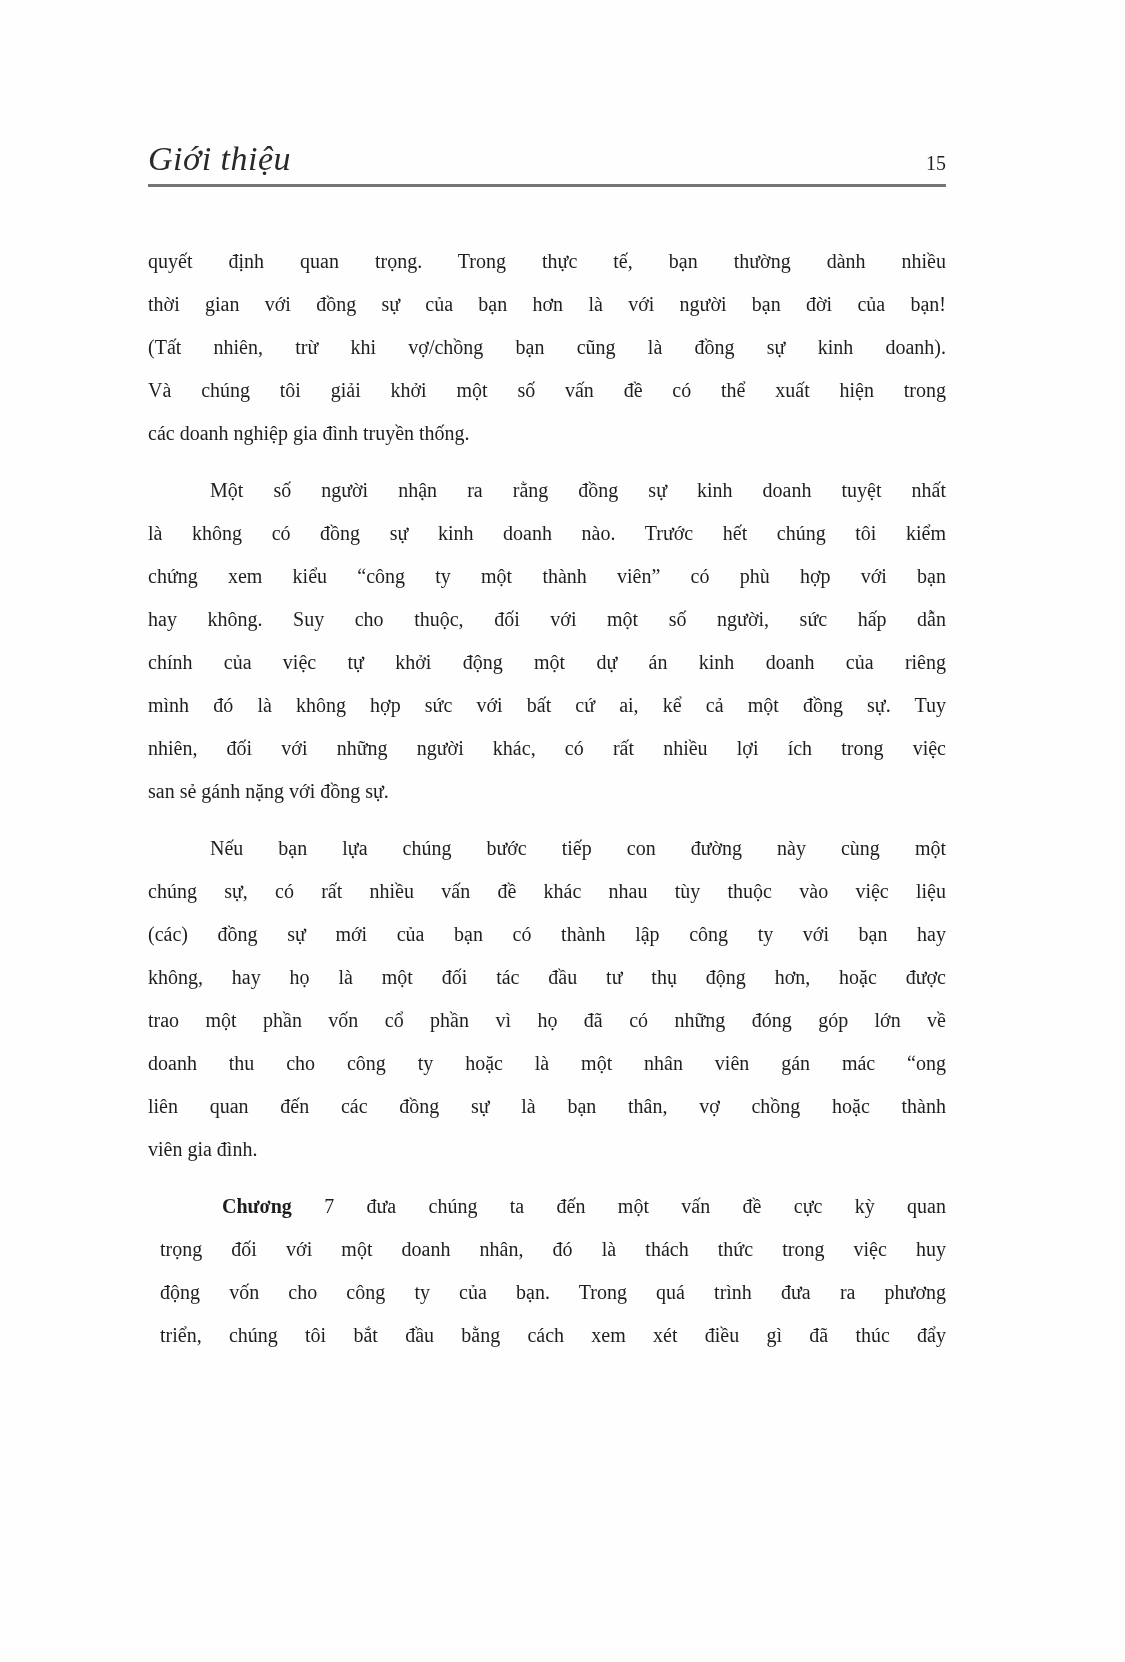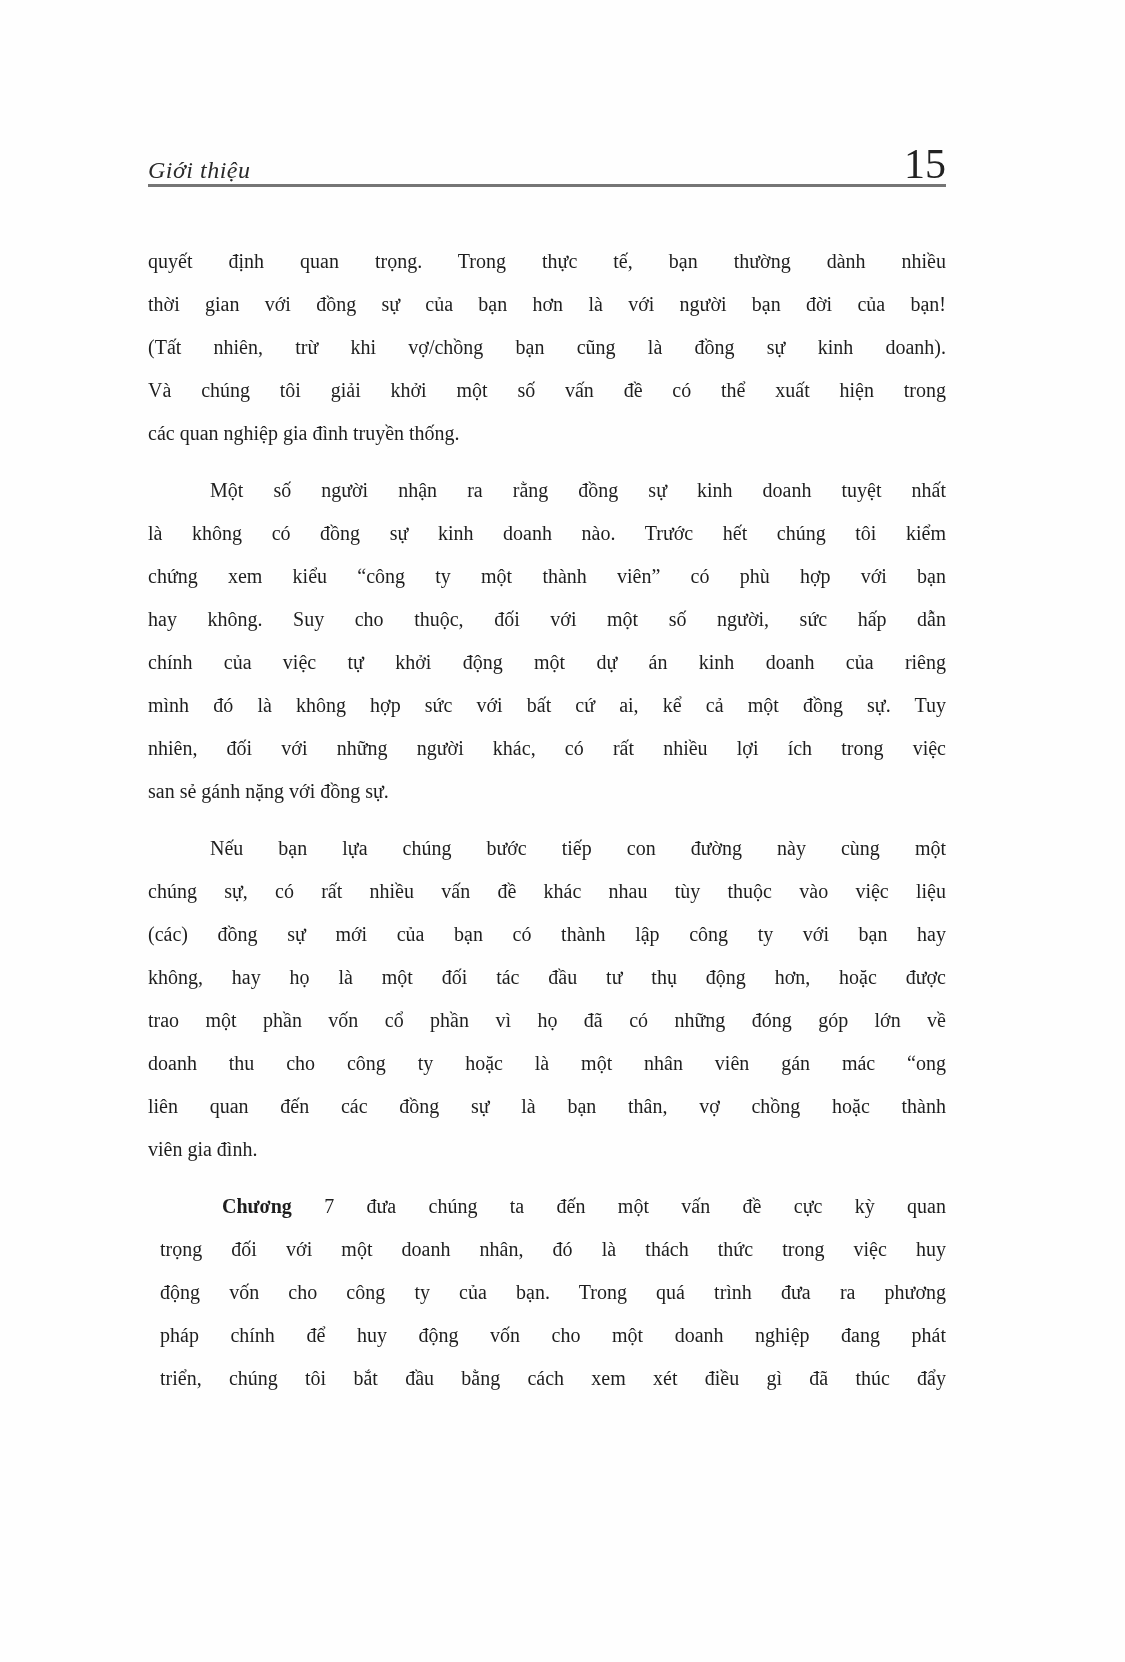--- a/index.html
+++ b/index.html
@@ -20,26 +20,26 @@
     position: absolute;
     top: 140px;
     left: 148px;
     width: 798px;
     display: flex;
     justify-content: space-between;
     align-items: baseline;
   }
   .running-title {
     font-style: italic;
-    font-size: 24px;
+    font-size: 34px;
     letter-spacing: 0.5px;
     color: #2a2a2a;
   }
   .page-num {
-    font-size: 42px;
+    font-size: 20px;
     color: #222222;
   }
   .header-rule {
     position: absolute;
     top: 184px;
     left: 148px;
     width: 798px;
     height: 3px;
     background: #757575;
   }
@@ -83,21 +83,21 @@
   </div>
 
   <div class="header-rule"></div>
 
   <div class="body-text" id="body-text">
       <div class="paragraph">
         <div class="line">quyết định quan trọng. Trong thực tế, bạn thường dành nhiều</div>
         <div class="line">thời gian với đồng sự của bạn hơn là với người bạn đời của bạn!</div>
         <div class="line">(Tất nhiên, trừ khi vợ/chồng bạn cũng là đồng sự kinh doanh).</div>
         <div class="line">Và chúng tôi giải khởi một số vấn đề có thể xuất hiện trong</div>
-        <div class="line last">các quan nghiệp gia đình truyền thống.</div>
+        <div class="line last">các doanh nghiệp gia đình truyền thống.</div>
       </div>
       <div class="paragraph">
         <div class="line first-indent">Một số người nhận ra rằng đồng sự kinh doanh tuyệt nhất</div>
         <div class="line">là không có đồng sự kinh doanh nào. Trước hết chúng tôi kiểm</div>
         <div class="line">chứng xem kiểu “công ty một thành viên” có phù hợp với bạn</div>
         <div class="line">hay không. Suy cho thuộc, đối với một số người, sức hấp dẫn</div>
         <div class="line">chính của việc tự khởi động một dự án kinh doanh của riêng</div>
         <div class="line">mình đó là không hợp sức với bất cứ ai, kể cả một đồng sự. Tuy</div>
         <div class="line">nhiên, đối với những người khác, có rất nhiều lợi ích trong việc</div>
         <div class="line last">san sẻ gánh nặng với đồng sự.</div>
@@ -109,18 +109,17 @@
         <div class="line">không, hay họ là một đối tác đầu tư thụ động hơn, hoặc được</div>
         <div class="line">trao một phần vốn cổ phần vì họ đã có những đóng góp lớn về</div>
         <div class="line">doanh thu cho công ty hoặc là một nhân viên gán mác “ong</div>
         <div class="line">liên quan đến các đồng sự là bạn thân, vợ chồng hoặc thành</div>
         <div class="line last">viên gia đình.</div>
       </div>
       <div class="paragraph">
         <div class="line first-indent"><span class="bold">Chương</span><span> 7 đưa chúng ta đến một vấn đề cực kỳ quan</span></div>
         <div class="line">trọng đối với một doanh nhân, đó là thách thức trong việc huy</div>
         <div class="line">động vốn cho công ty của bạn. Trong quá trình đưa ra phương</div>
-        <div class="line">pháp chính để huy động vốn cho một doanh nghiệp đang phát</div>
         <div class="line">triển, chúng tôi bắt đầu bằng cách xem xét điều gì đã thúc đẩy</div>
       </div>
     </div>
 
 </div>
 
 </body></html>

